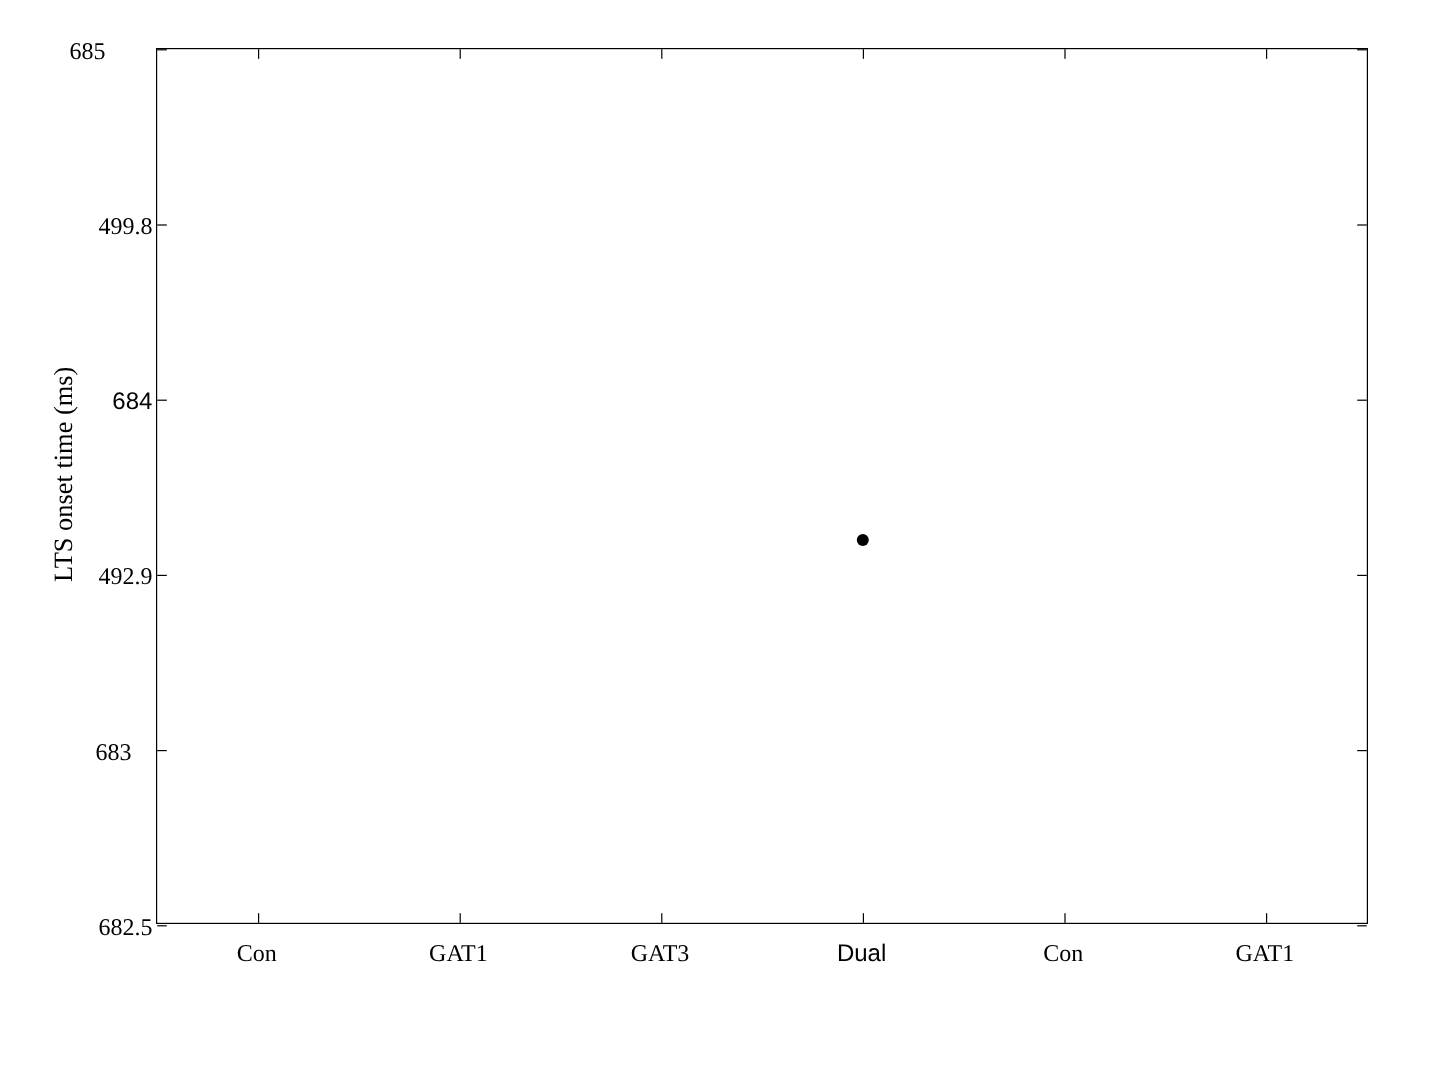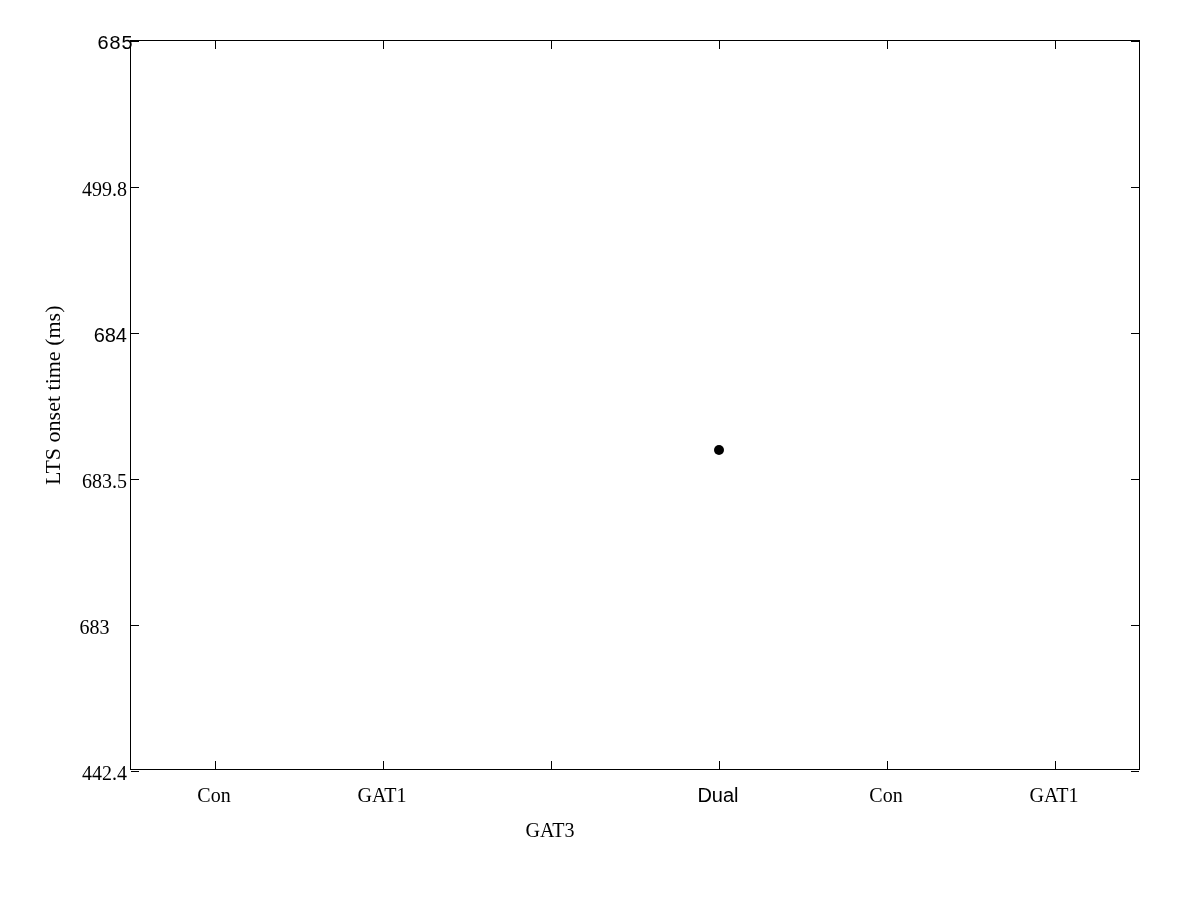--- a/index.html
+++ b/index.html
@@ -88,34 +88,34 @@
     <div style="position:absolute; left:420px; top:0; width:1px; height:8px; background:#000;"></div>
     <div style="position:absolute; left:588px; top:0; width:1px; height:8px; background:#000;"></div>
     <div style="position:absolute; left:756px; top:0; width:1px; height:8px; background:#000;"></div>
     <div style="position:absolute; left:924px; top:0; width:1px; height:8px; background:#000;"></div>
 
     <div class="data-point" style="left: 588px; top: 409px;">
     </div>
 
   </div>
 
-  <div style="position:absolute; right: auto; left:68px; top:32px; font-size:20px; text-align:right; width:65px; font-family:Liberation Mono, monospace;">685</div>
+  <div style="position:absolute; right: auto; left:58px; top:32px; font-size:20px; width:65px; font-family:Liberation Serif, serif;">685</div>
   <div style="position:absolute; left:48px; top:178px; font-size:20px; text-align:right; width:79px; font-family:'Times New Roman',serif;">499.8</div>
   <div style="position:absolute; left:62px; top:324px; font-size:20px; text-align:right; width:65px; font-family:Liberation Sans, sans-serif;">684</div>
-  <div style="position:absolute; left:48px; top:470px; font-size:20px; text-align:right; width:79px; font-family:'Times New Roman',serif;">683.5</div>
+  <div style="position:absolute; left:48px; top:470px; font-size:20px; text-align:right; width:79px; font-family:'Times New Roman',serif;">492.9</div>
   <div style="position:absolute; left:62px; top:616px; font-size:20px; text-align:center; width:65px; font-family:'Times New Roman',serif;">683</div>
-  <div style="position:absolute; left:48px; top:762px; font-size:20px; text-align:right; width:79px; font-family:'Times New Roman',serif;">442.4</div>
+  <div style="position:absolute; left:48px; top:762px; font-size:20px; text-align:right; width:79px; font-family:'Times New Roman',serif;">682.5</div>
 
   <div style="position:absolute; left:0px; top:405px; width:80px; text-align:center;
               transform: rotate(-90deg) translateX(-50%);
               transform-origin: 40px 0px;
               font-size:22px; font-family:'Times New Roman',serif; white-space:nowrap;">
     LTS onset time (ms)
   </div>
 
   <div style="position:absolute; left:214px; top:784px; font-size:20px; text-align:center; transform:translateX(-50%); font-family:'Times New Roman',serif;">Con</div>
   <div style="position:absolute; left:382px; top:784px; font-size:20px; text-align:center; transform:translateX(-50%); font-family:'Times New Roman',serif;">GAT1</div>
-  <div style="position:absolute; left:550px; top:784px; font-size:20px; text-align:center; transform:translateX(-50%); font-family:'Times New Roman',serif;margin-top:35px;">GAT3</div>
+  <div style="position:absolute; left:550px; top:784px; font-size:20px; text-align:center; transform:translateX(-50%); font-family:'Times New Roman',serif;">GAT3</div>
   <div style="position:absolute; left:718px; top:784px; font-size:20px; text-align:left; transform:translateX(-50%); font-family:Liberation Sans, sans-serif;">Dual</div>
   <div style="position:absolute; left:886px; top:784px; font-size:20px; text-align:center; transform:translateX(-50%); font-family:'Times New Roman',serif;">Con</div>
   <div style="position:absolute; left:1054px; top:784px; font-size:20px; text-align:center; transform:translateX(-50%); font-family:'Times New Roman',serif;">GAT1</div>
 
 </div>
 
 </body></html>

